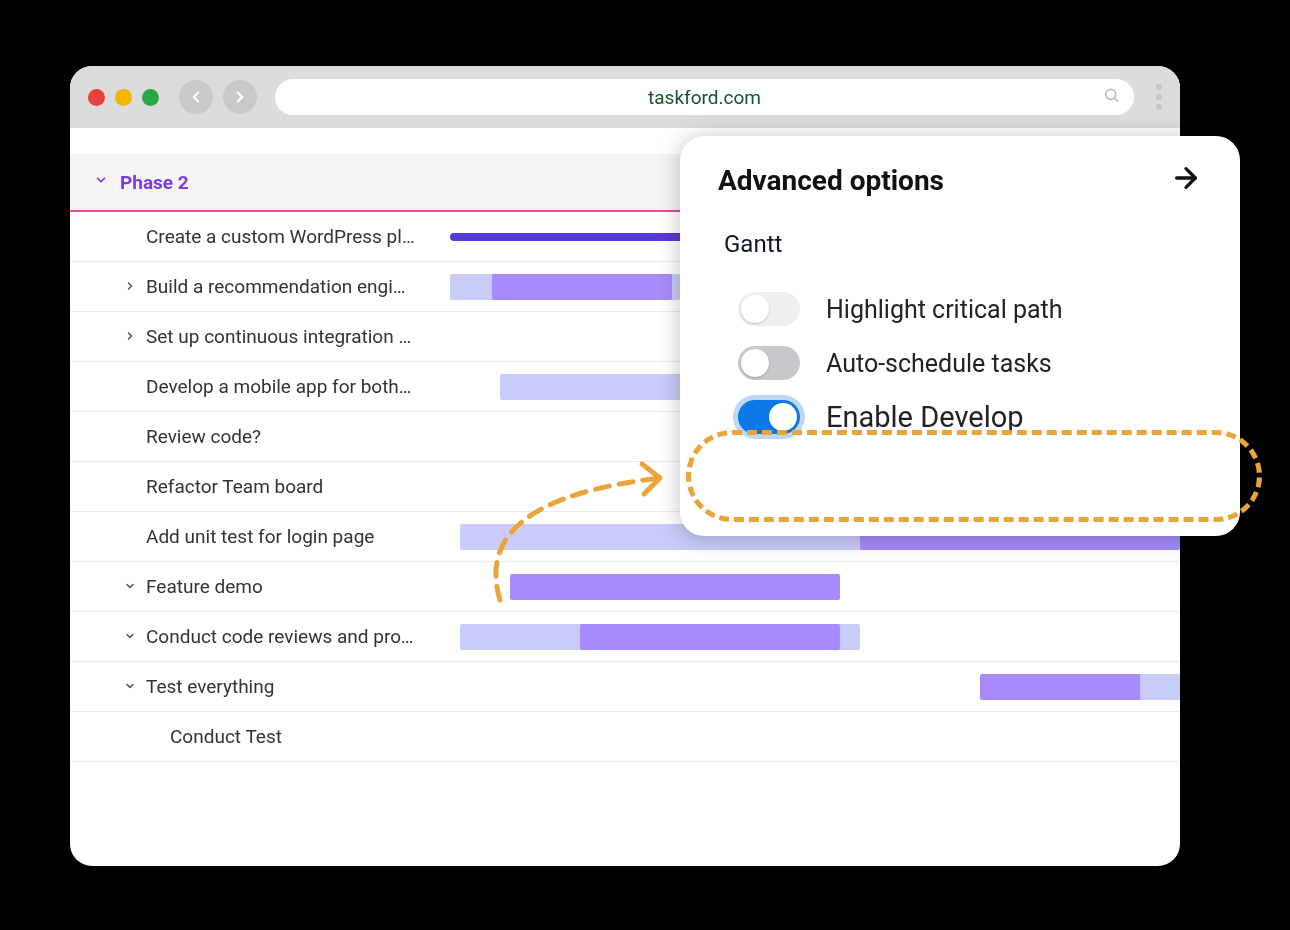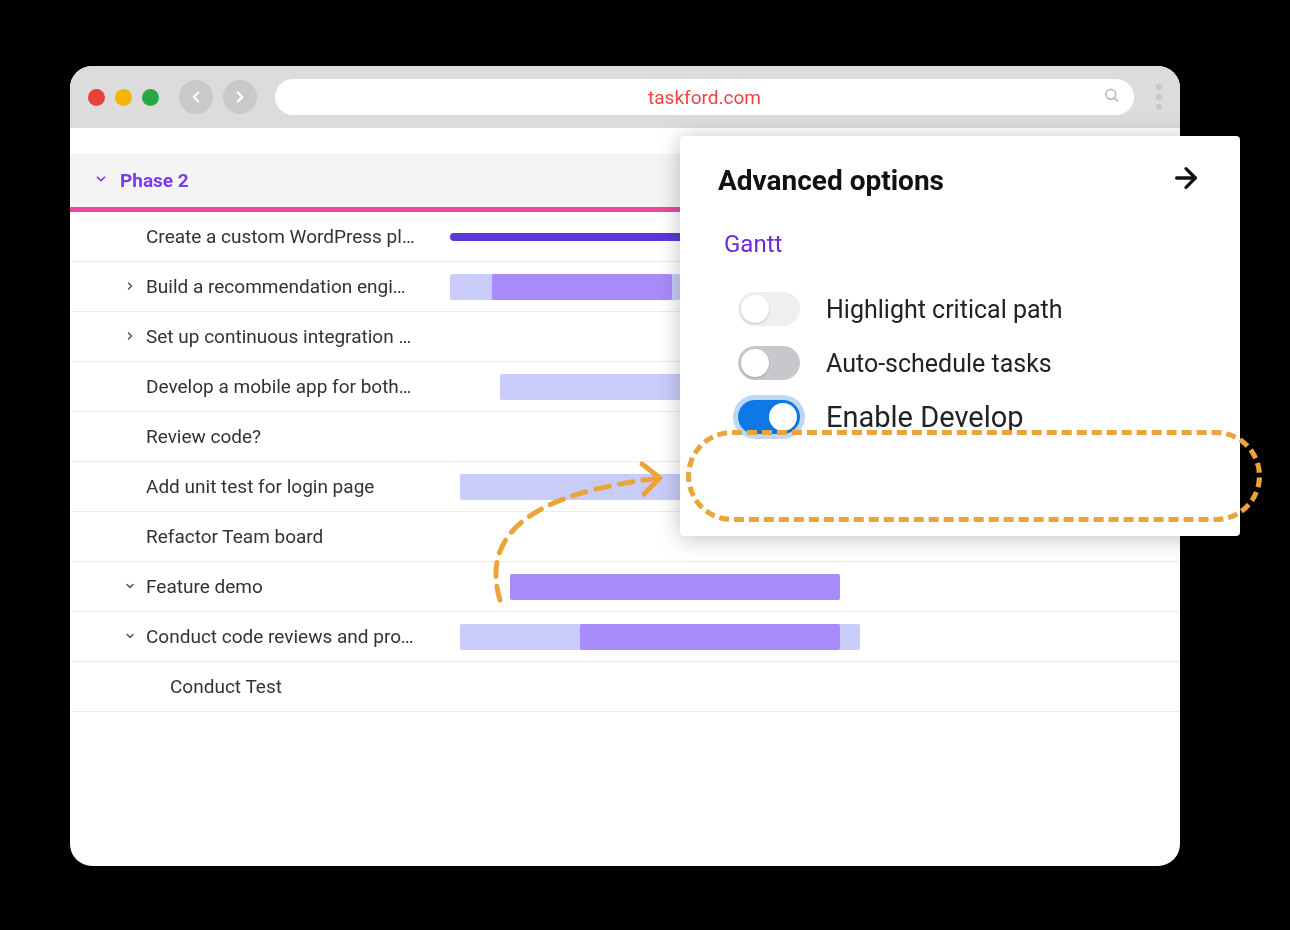--- a/index.html
+++ b/index.html
@@ -48,41 +48,41 @@
     flex: 1;
     height: 36px;
     background: #fff;
     border-radius: 18px;
     display: flex;
     align-items: center;
     justify-content: center;
     position: relative;
     margin: 0 8px;
   }
-  .url-text { color: #ef4444; font-size: 19px; }
+  .url-text { color: #14532d; font-size: 19px; }
   .search-icon {
     position: absolute; right: 14px; top: 50%; transform: translateY(-50%);
     color: #bdbdbd; font-size: 17px;
   }
   .menu-dots { display: flex; flex-direction: column; gap: 4px; margin-left: 4px; }
   .menu-dots span { width: 6px; height: 6px; border-radius: 50%; background: #c7c7c7; }
 
   .content {
     position: relative;
     padding: 0;
   }
 
   .phase-header {
     height: 58px;
     background: #f4f4f5;
     display: flex;
     align-items: center;
     padding-left: 24px;
     gap: 12px;
-    border-bottom: 5px solid #ec4899;
+    border-bottom: 2px solid #ec4899;
     margin-top: 26px;
   }
   .phase-header .chev { color: #8a5cf6; font-size: 15px; }
   .phase-title { color: #7c3aed; font-weight: 700; font-size: 19px; }
 
   .task-row {
     height: 50px;
     border-bottom: 1px solid #eceaee;
     display: flex;
     align-items: center;
@@ -112,32 +112,32 @@
   .bar.mid { background: #a78bfa; }
 
   
   .adv-panel {
     position: absolute;
     top: 136px;
     left: 680px;
     width: 560px;
     height: 400px;
     background: #fff;
-    border-radius: 4px;
+    border-radius: 24px;
     box-shadow: 0 2px 22px rgba(0,0,0,0.25);
     padding: 26px 38px;
   }
   .adv-header {
     display: flex; align-items: center; justify-content: space-between;
     margin-bottom: 32px;
   }
   .adv-title { font-size: 28px; font-weight: 700; color: #111; }
   .adv-close svg { width: 32px; height: 32px; }
 
-  .adv-section-label { font-size: 24px; color: #6d28d9; margin-bottom: 24px; margin-left: 6px; }
+  .adv-section-label { font-size: 24px; color: #0f172a; margin-bottom: 24px; margin-left: 6px; }
 
   .toggle-row {
     display: flex; align-items: center; gap: 26px;
     padding: 10px 0 10px 20px;
     position: relative;
   }
   .toggle {
     width: 62px; height: 34px; border-radius: 20px; position: relative;
     flex: none;
   }
@@ -275,38 +275,38 @@
       <div class="task-label-area">
         <span class="no-chev"></span>
         <span class="task-text">Review code?</span>
       </div>
       <div class="gantt-area"></div>
     </div>
 
     <div class="task-row">
       <div class="task-label-area">
         <span class="no-chev"></span>
+        <span class="task-text">Refactor Team board</span>
+      </div>
+      <div class="gantt-area"></div>
+    </div>
+
+    <div class="task-row">
+      <div class="task-label-area">
+        <span class="no-chev"></span>
         <span class="task-text">Add unit test for login page</span>
       </div>
       <div class="gantt-area">
         <div class="bar light" style="left:20px; width:720px;"></div>
         <div class="bar mid" style="left:420px; width:320px;"></div>
       </div>
     </div>
 
     <div class="task-row">
       <div class="task-label-area">
-        <span class="no-chev"></span>
-        <span class="task-text">Refactor Team board</span>
-      </div>
-      <div class="gantt-area"></div>
-    </div>
-
-    <div class="task-row">
-      <div class="task-label-area">
         <span class="chev-row">
           <svg width="12" height="12" viewBox="0 0 24 24" fill="none" stroke="#555" stroke-width="3" stroke-linecap="round" stroke-linejoin="round">
               <polyline points="6 9 12 15 18 9"></polyline>
             </svg>
         </span>
         <span class="task-text">Feature demo</span>
       </div>
       <div class="gantt-area">
         <div class="bar mid" style="left:70px; width:330px;"></div>
       </div>
@@ -321,20 +321,34 @@
         </span>
         <span class="task-text">Conduct code reviews and provi…</span>
       </div>
       <div class="gantt-area">
         <div class="bar light" style="left:20px; width:400px;"></div>
         <div class="bar mid" style="left:140px; width:260px;"></div>
       </div>
     </div>
 
 
+    <div class="task-row">
+      <div class="task-label-area">
+        <span class="chev-row">
+          <svg width="12" height="12" viewBox="0 0 24 24" fill="none" stroke="#555" stroke-width="3" stroke-linecap="round" stroke-linejoin="round">
+              <polyline points="6 9 12 15 18 9"></polyline>
+            </svg>
+        </span>
+        <span class="task-text">Test everything</span>
+      </div>
+      <div class="gantt-area">
+        <div class="bar mid" style="left:540px; width:170px;"></div>
+        <div class="bar light" style="left:700px; width:40px;"></div>
+      </div>
+    </div>
 
     <div class="task-row indent-1">
       <div class="task-label-area">
         <span class="no-chev"></span>
         <span class="task-text">Conduct Test</span>
       </div>
       <div class="gantt-area"></div>
     </div>
 
   </div>

